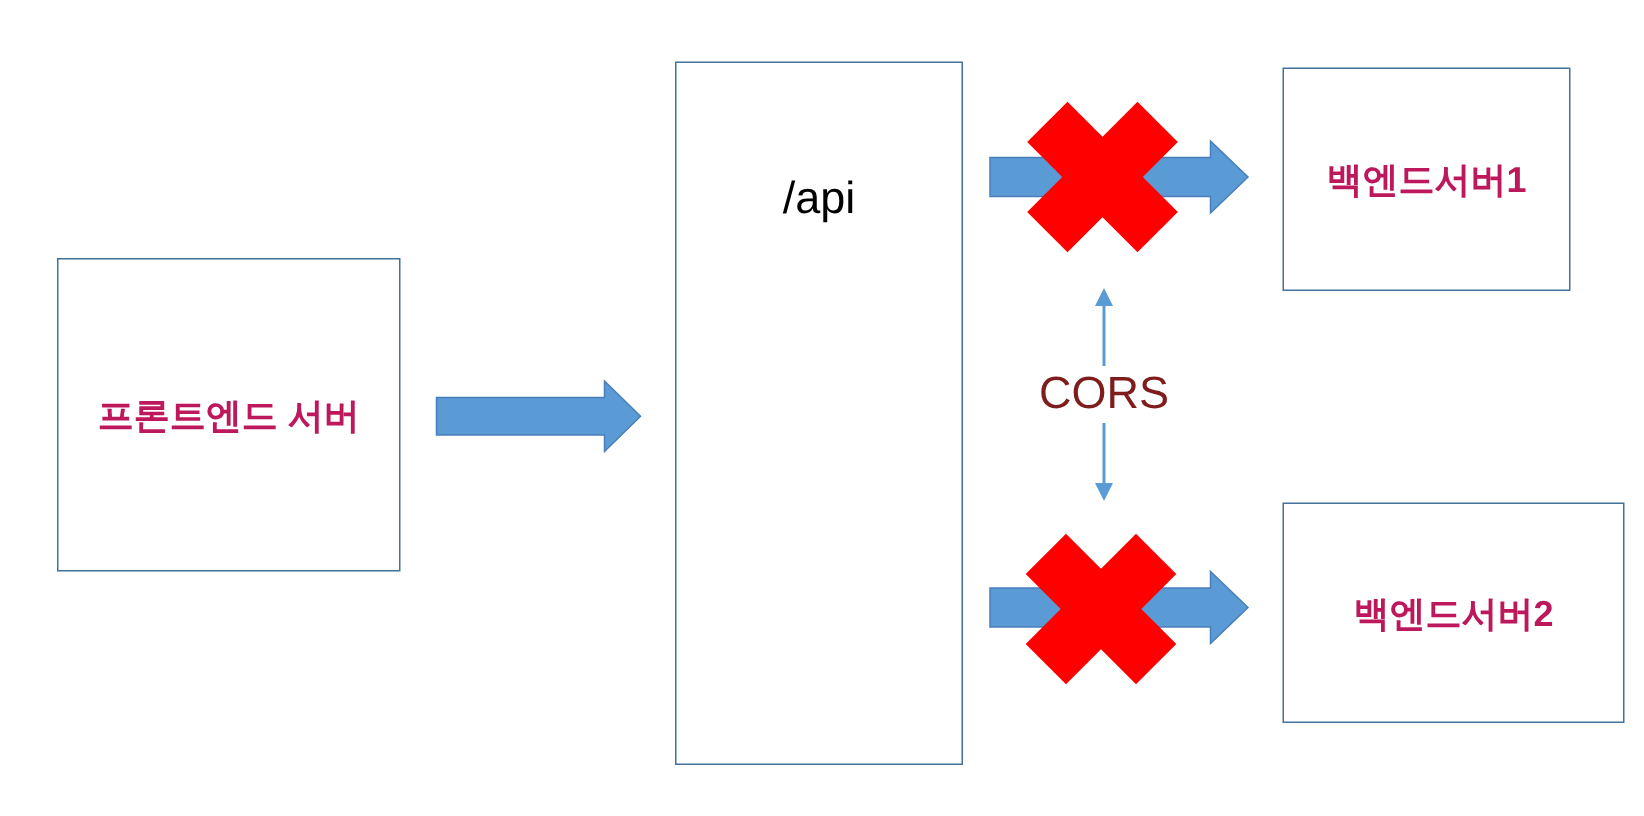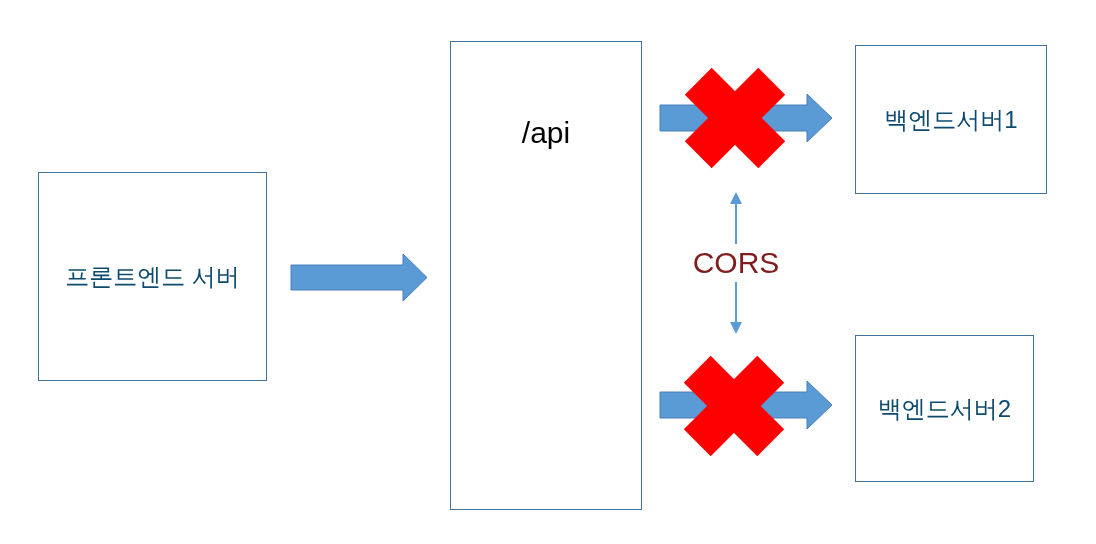--- a/index.html
+++ b/index.html
@@ -14,28 +14,29 @@
   }
   .box {
     position: absolute;
     background: #ffffff;
     border: 1.5px solid #41719c;
     display: flex;
     align-items: center;
     justify-content: center;
   }
   .box-label {
-    color: #0c4a6e;
+    color: #be185d;
     white-space: nowrap;
     font-size: 24px;
+    font-weight: bold;
   }
   .frontend-box { left: 38px;  top: 172px; width: 229px; height: 209px; }
   .gateway-box  { left: 450px; top: 41px;  width: 192px; height: 469px; }
   .backend1-box { left: 855px; top: 45px;  width: 192px; height: 149px; }
-  .backend2-box { left: 855px; top: 335px; width: 179px; height: 147px; }
+  .backend2-box { left: 855px; top: 335px; width: 228px; height: 147px; }
   .route-label {
     position: absolute;
     left: 0; right: 0;
     text-align: center;
     font-size: 30px;
     color: #000000;
   }
   .route-api  { top: 74px; }
   .route-api2 { top: 299px; }
   .svg-abs { position: absolute; overflow: visible; }

